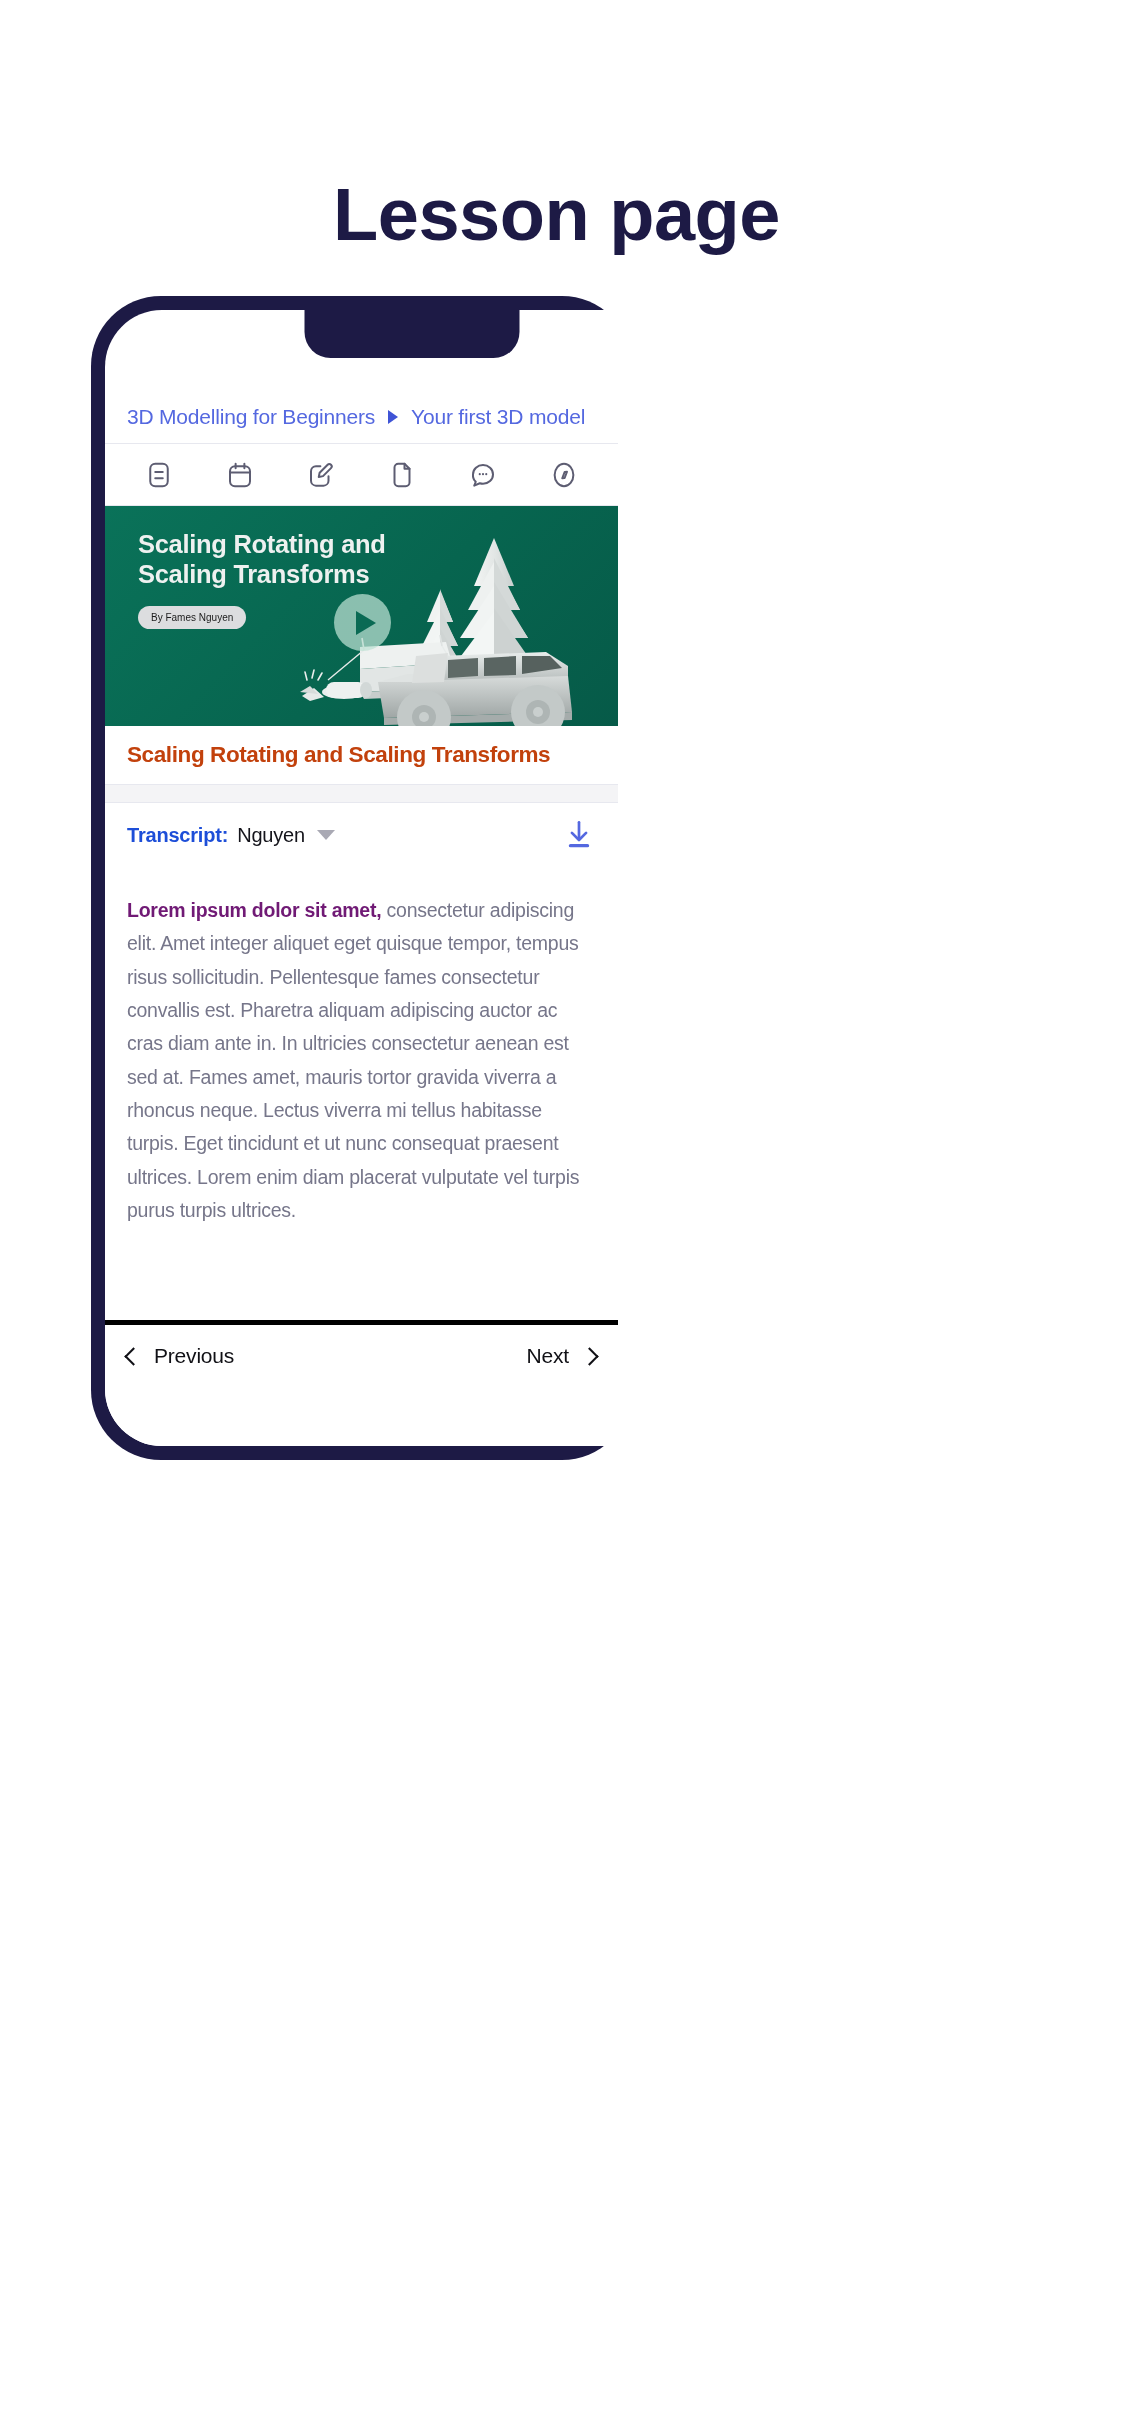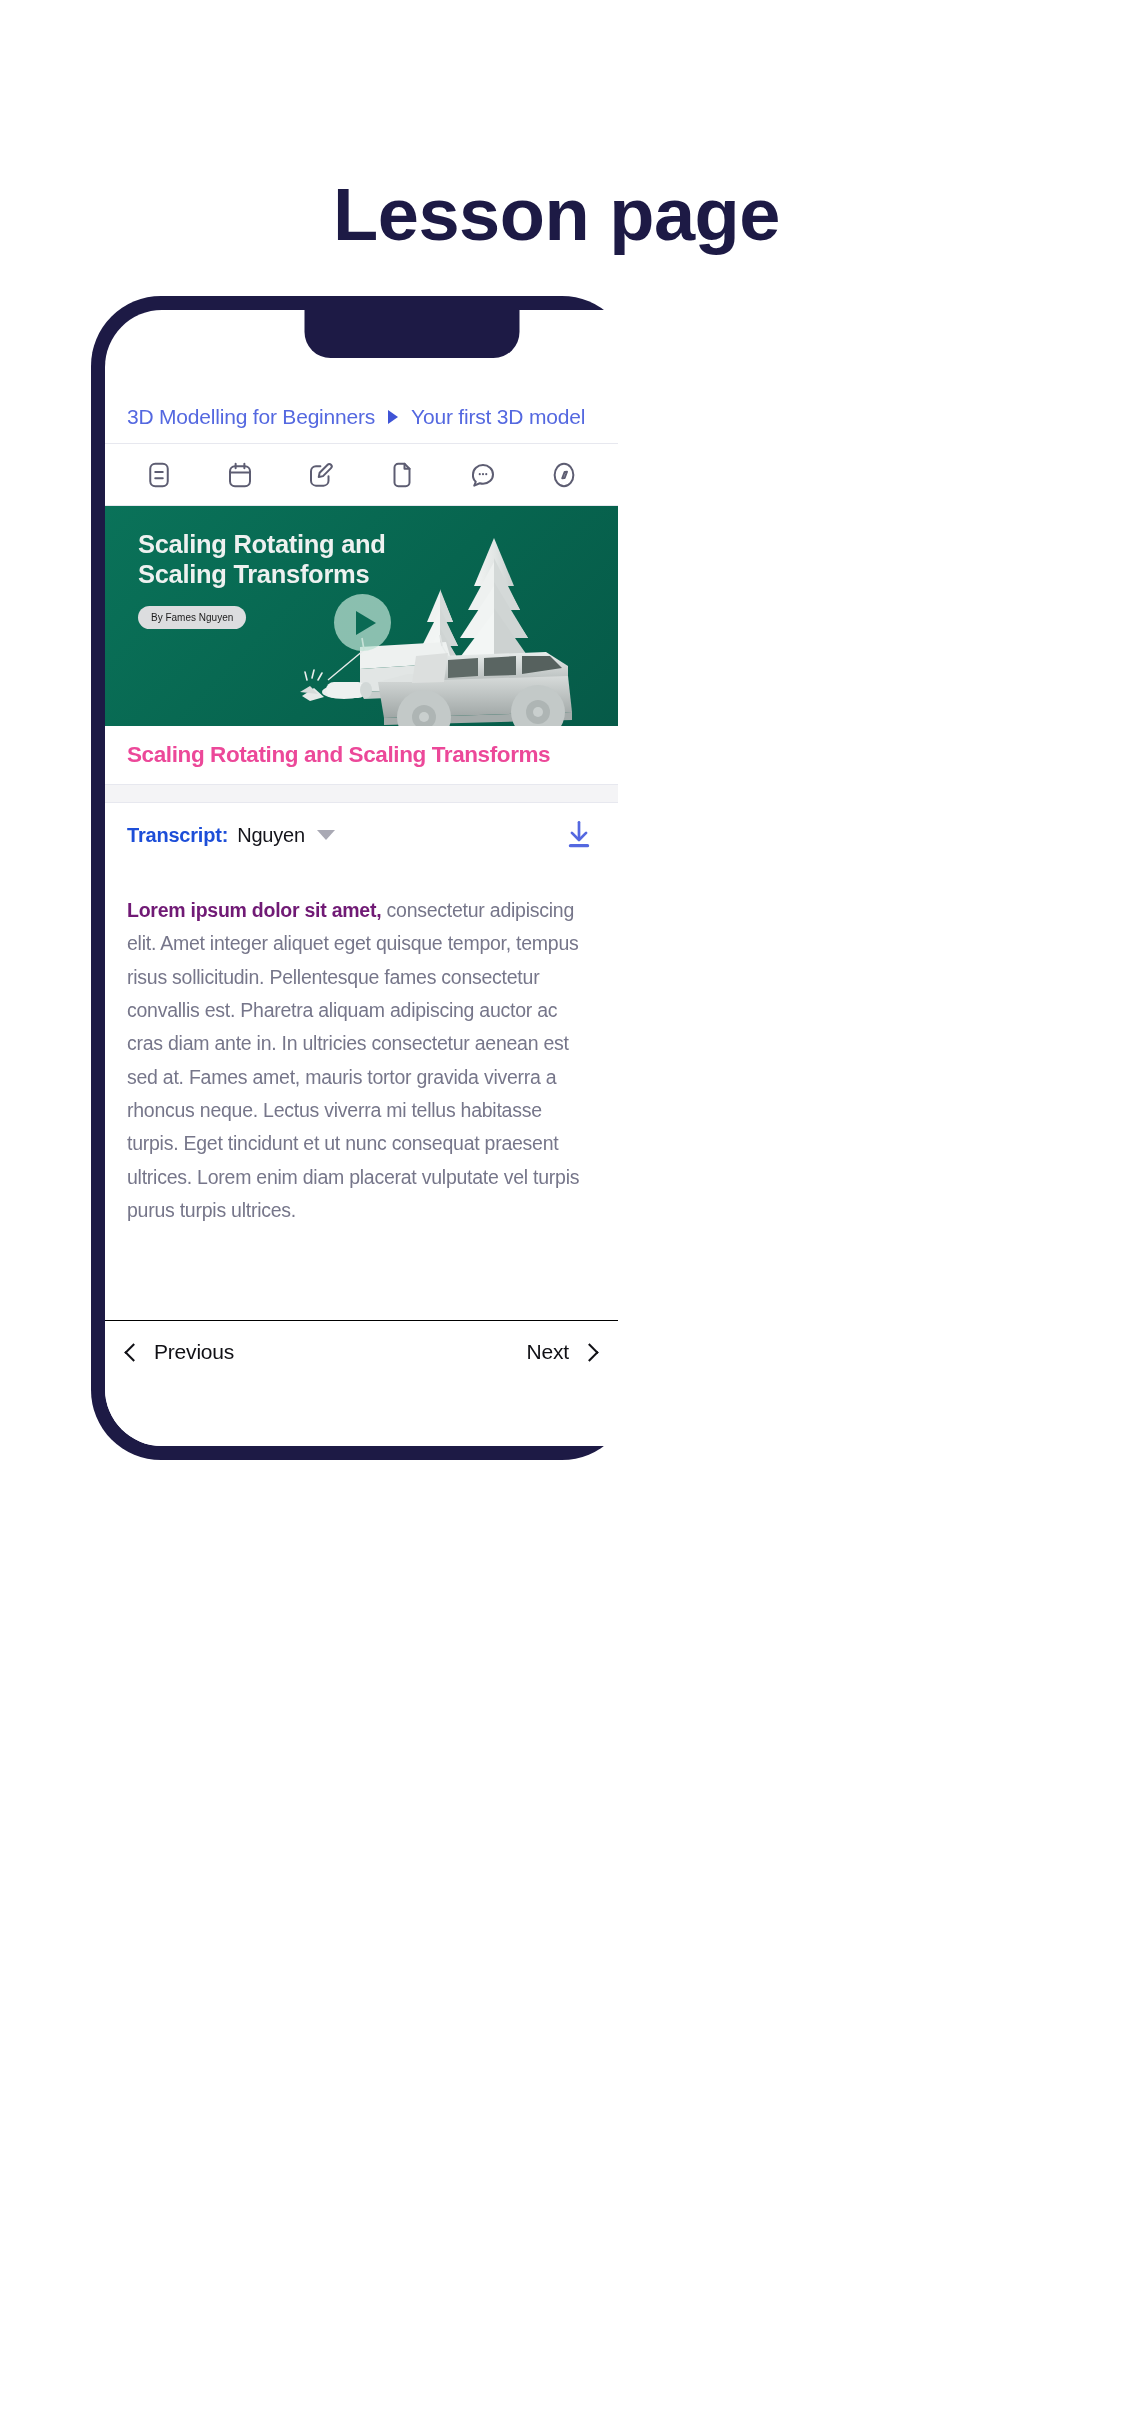--- a/index.html
+++ b/index.html
@@ -181,21 +181,21 @@
     height: 58px;
     display: flex;
     align-items: center;
     padding-left: 22px;
     box-sizing: border-box;
     background: #fff;
   }
   .lesson-title {
     font-size: 22.5px;
     font-weight: bold;
-    color: #ec4899;
+    color: #c2410c;
     letter-spacing: -0.4px;
   }
 
   
   .strip {
     position: absolute;
     top: 474px;
     left: 0;
     width: 513px;
     height: 19px;
@@ -270,21 +270,21 @@
   }
 
   
   .bottom-nav {
     position: absolute;
     bottom: 0;
     left: 0;
     width: 513px;
     height: 126px;
     background: #fff;
-    border-top: 1px solid #000000;
+    border-top: 5px solid #000000;
     display: flex;
     align-items: flex-start;
     justify-content: space-between;
     padding: 19px 22px 0 22px;
     box-sizing: border-box;
   }
   .nav-btn {
     display: flex;
     align-items: center;
     gap: 14px;

